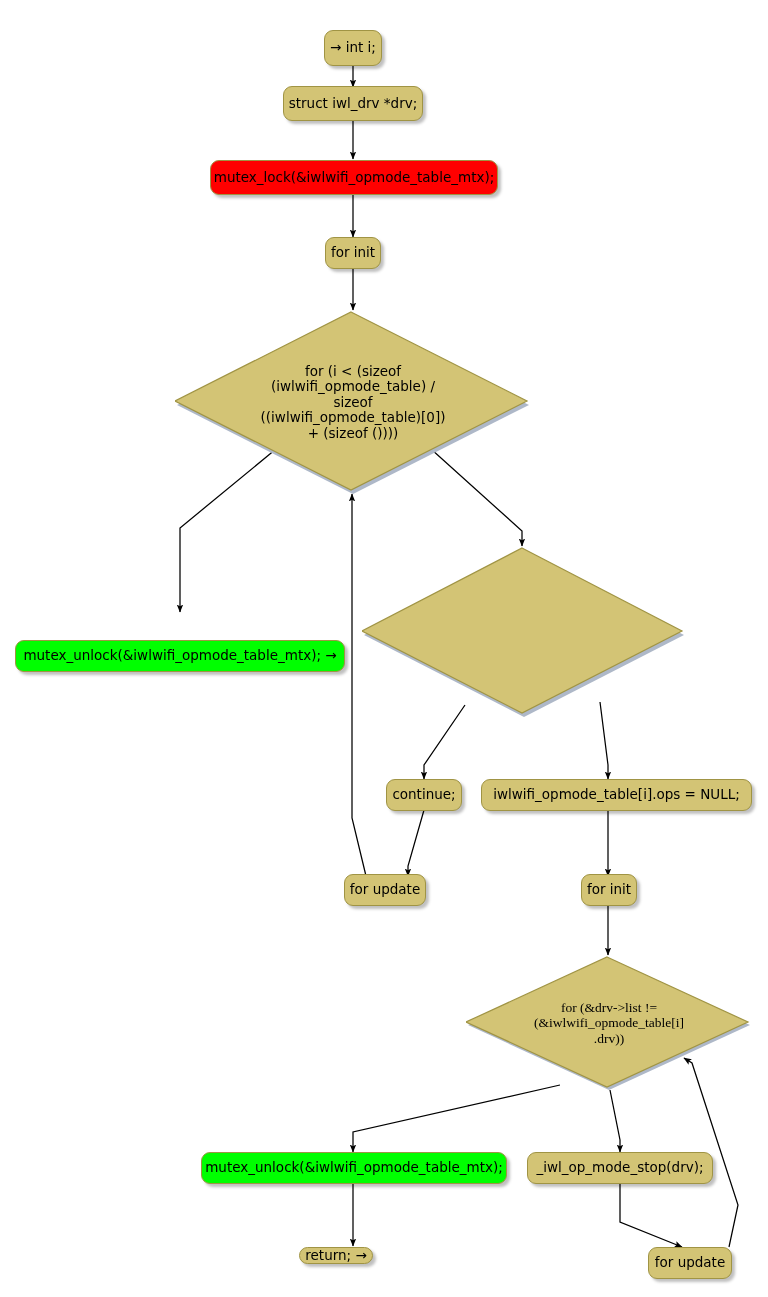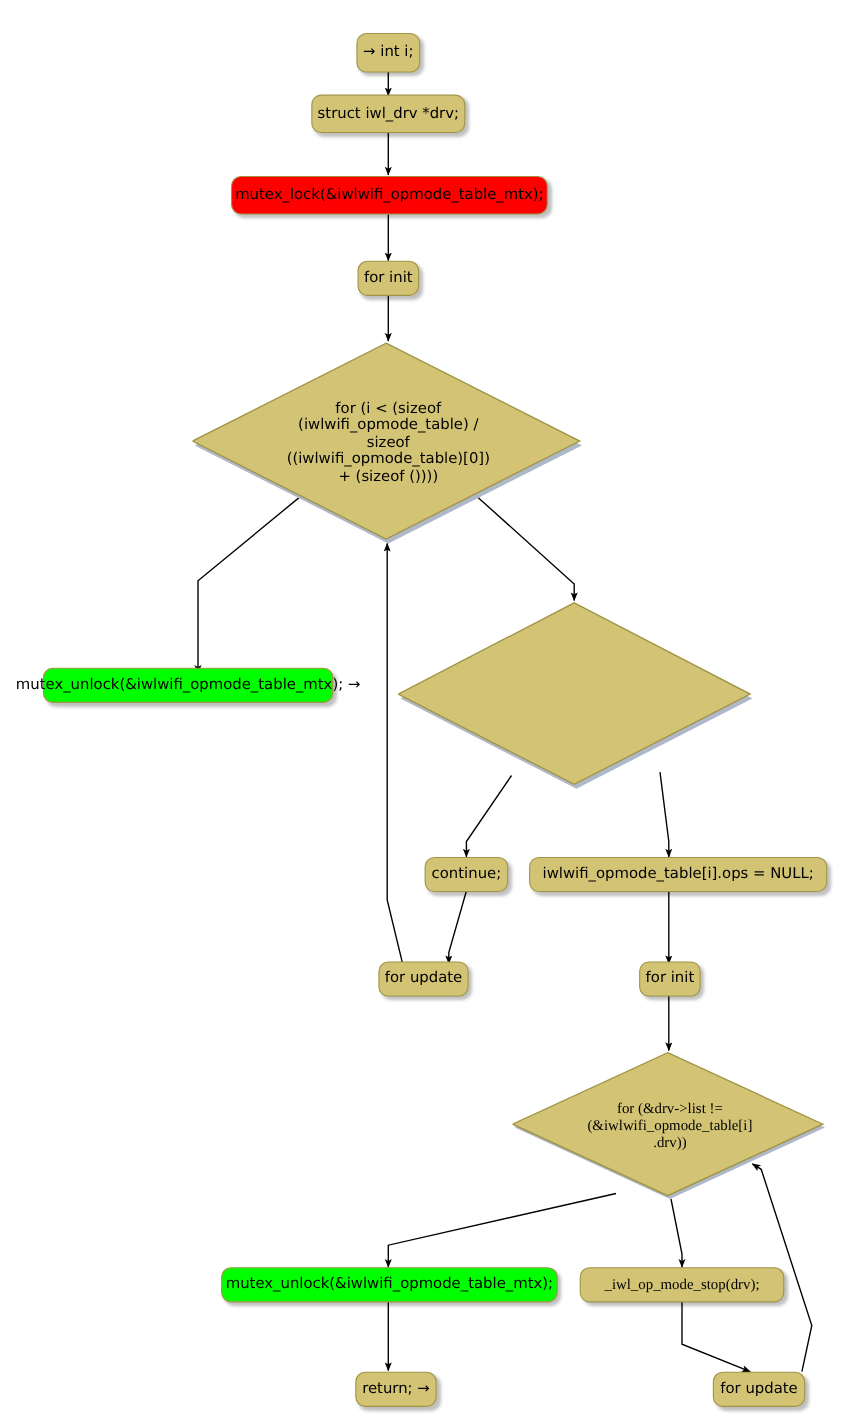--- a/index.html
+++ b/index.html
@@ -146,21 +146,21 @@
       <polygon points="178,6 354,95 178,184 2,95" fill="#AEB8C8"></polygon>
       <polygon points="176,2 352,91 176,180 0,91" fill="#D3C475" stroke="#A09444" stroke-width="1.2"></polygon>
     </svg>
     <div class="dia-label">for (i &lt; (sizeof
 (iwlwifi_opmode_table) /
 sizeof
 ((iwlwifi_opmode_table)[0])
 + (sizeof ())))</div>
   </div>
 
-  <div class="node rect green" style="left:15px; top:607px; width:264px; height:32px;margin-left:24px;">
+  <div class="node rect green" style="left:15px; top:640px; width:330px; height:32px;">
     <span>mutex_unlock(&amp;iwlwifi_opmode_table_mtx); →</span>
   </div>
 
   <div class="node diamond" style="left:362px; top:546px; width:324px; height:172px;">
     <svg class="dia-shape" viewBox="0 0 324 172" preserveAspectRatio="none">
       <polygon points="162,6 322,89 162,171 2,89" fill="#AEB8C8"></polygon>
       <polygon points="160,2 320,85 160,167 0,85" fill="#D3C475" stroke="#A09444" stroke-width="1.2"></polygon>
     </svg>
   </div>
 
@@ -187,25 +187,25 @@
     </svg>
     <div class="dia-label">for (&amp;drv-&gt;list !=
 (&amp;iwlwifi_opmode_table[i]
 .drv))</div>
   </div>
 
   <div class="node rect green" style="left:201px; top:1152px; width:306px; height:32px;">
     <span>mutex_unlock(&amp;iwlwifi_opmode_table_mtx);</span>
   </div>
 
-  <div class="node rect" style="left:527px; top:1152px; width:186px; height:32px;font-family:Liberation Serif, serif;">
+  <div class="node rect" style="left:527px; top:1152px; width:186px; height:32px;">
     <span>_iwl_op_mode_stop(drv);</span>
   </div>
 
-  <div class="node rect" style="left:323px; top:1247px; width:74px; height:32px;">
+  <div class="node rect" style="left:299px; top:1247px; width:74px; height:17px;">
     <span>return; →</span>
   </div>
 
   <div class="node rect" style="left:648px; top:1247px; width:84px; height:32px;">
     <span>for update</span>
   </div>
 
 </div>
 
 </body></html>

